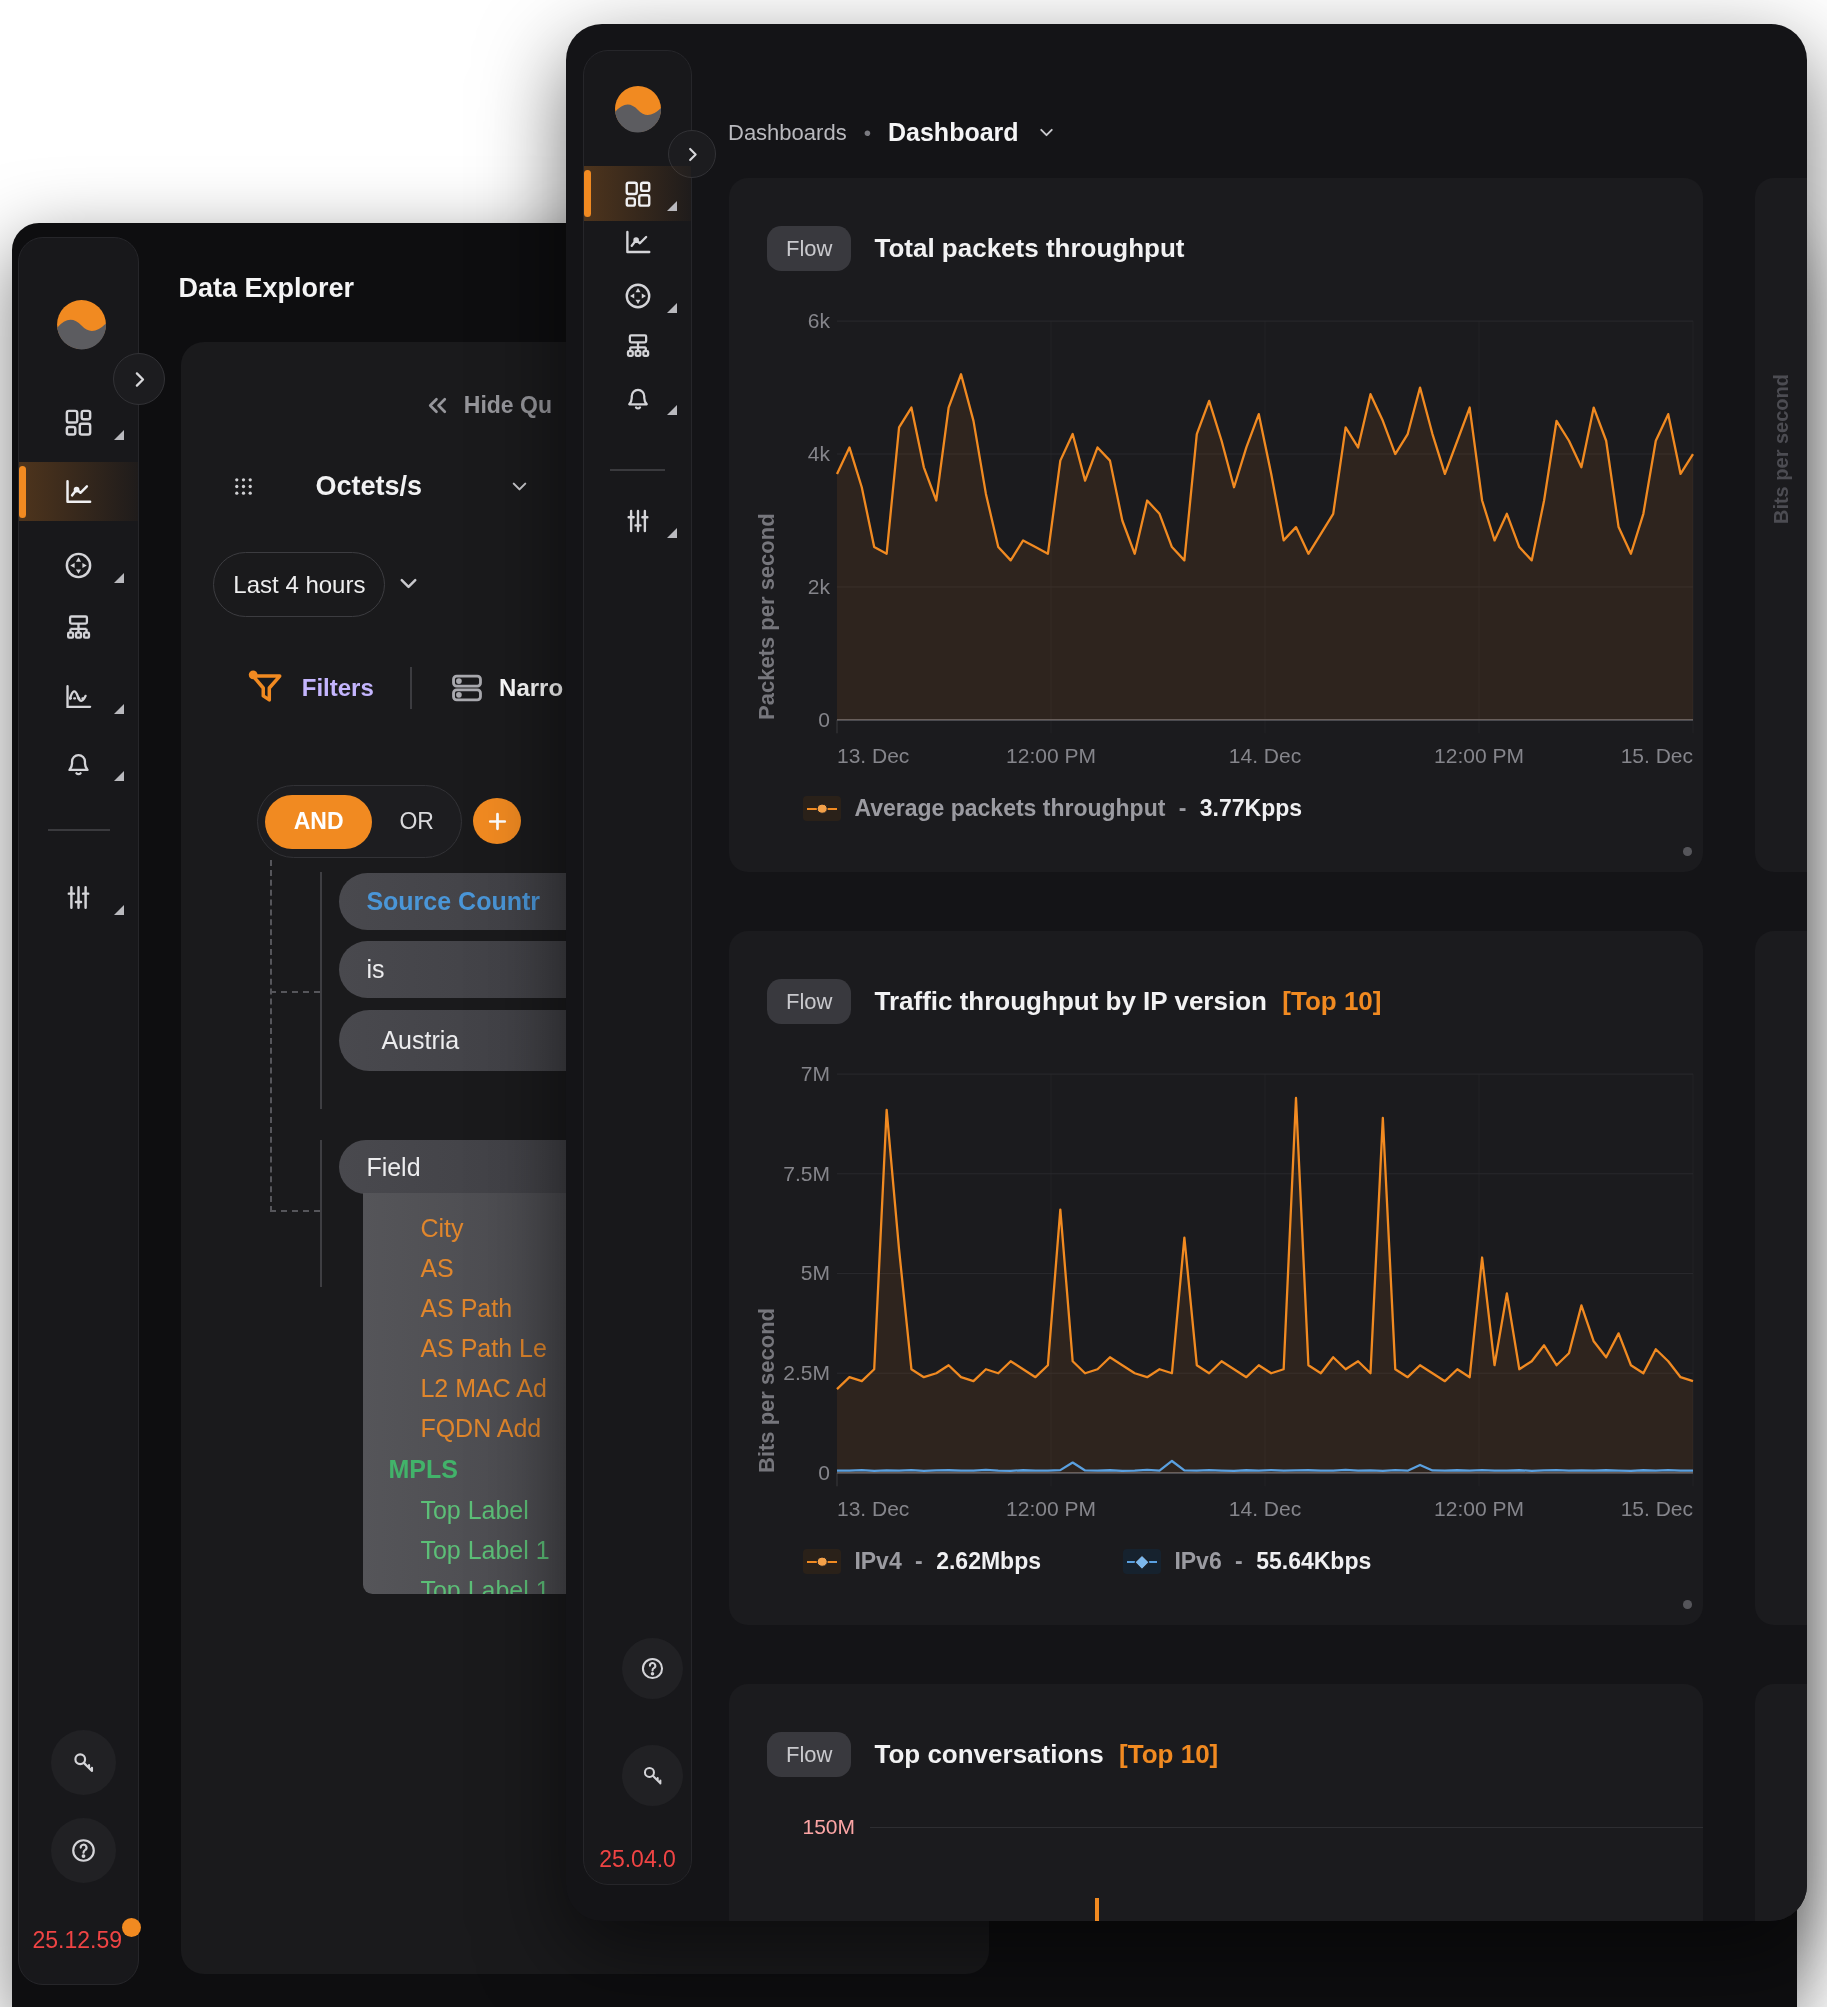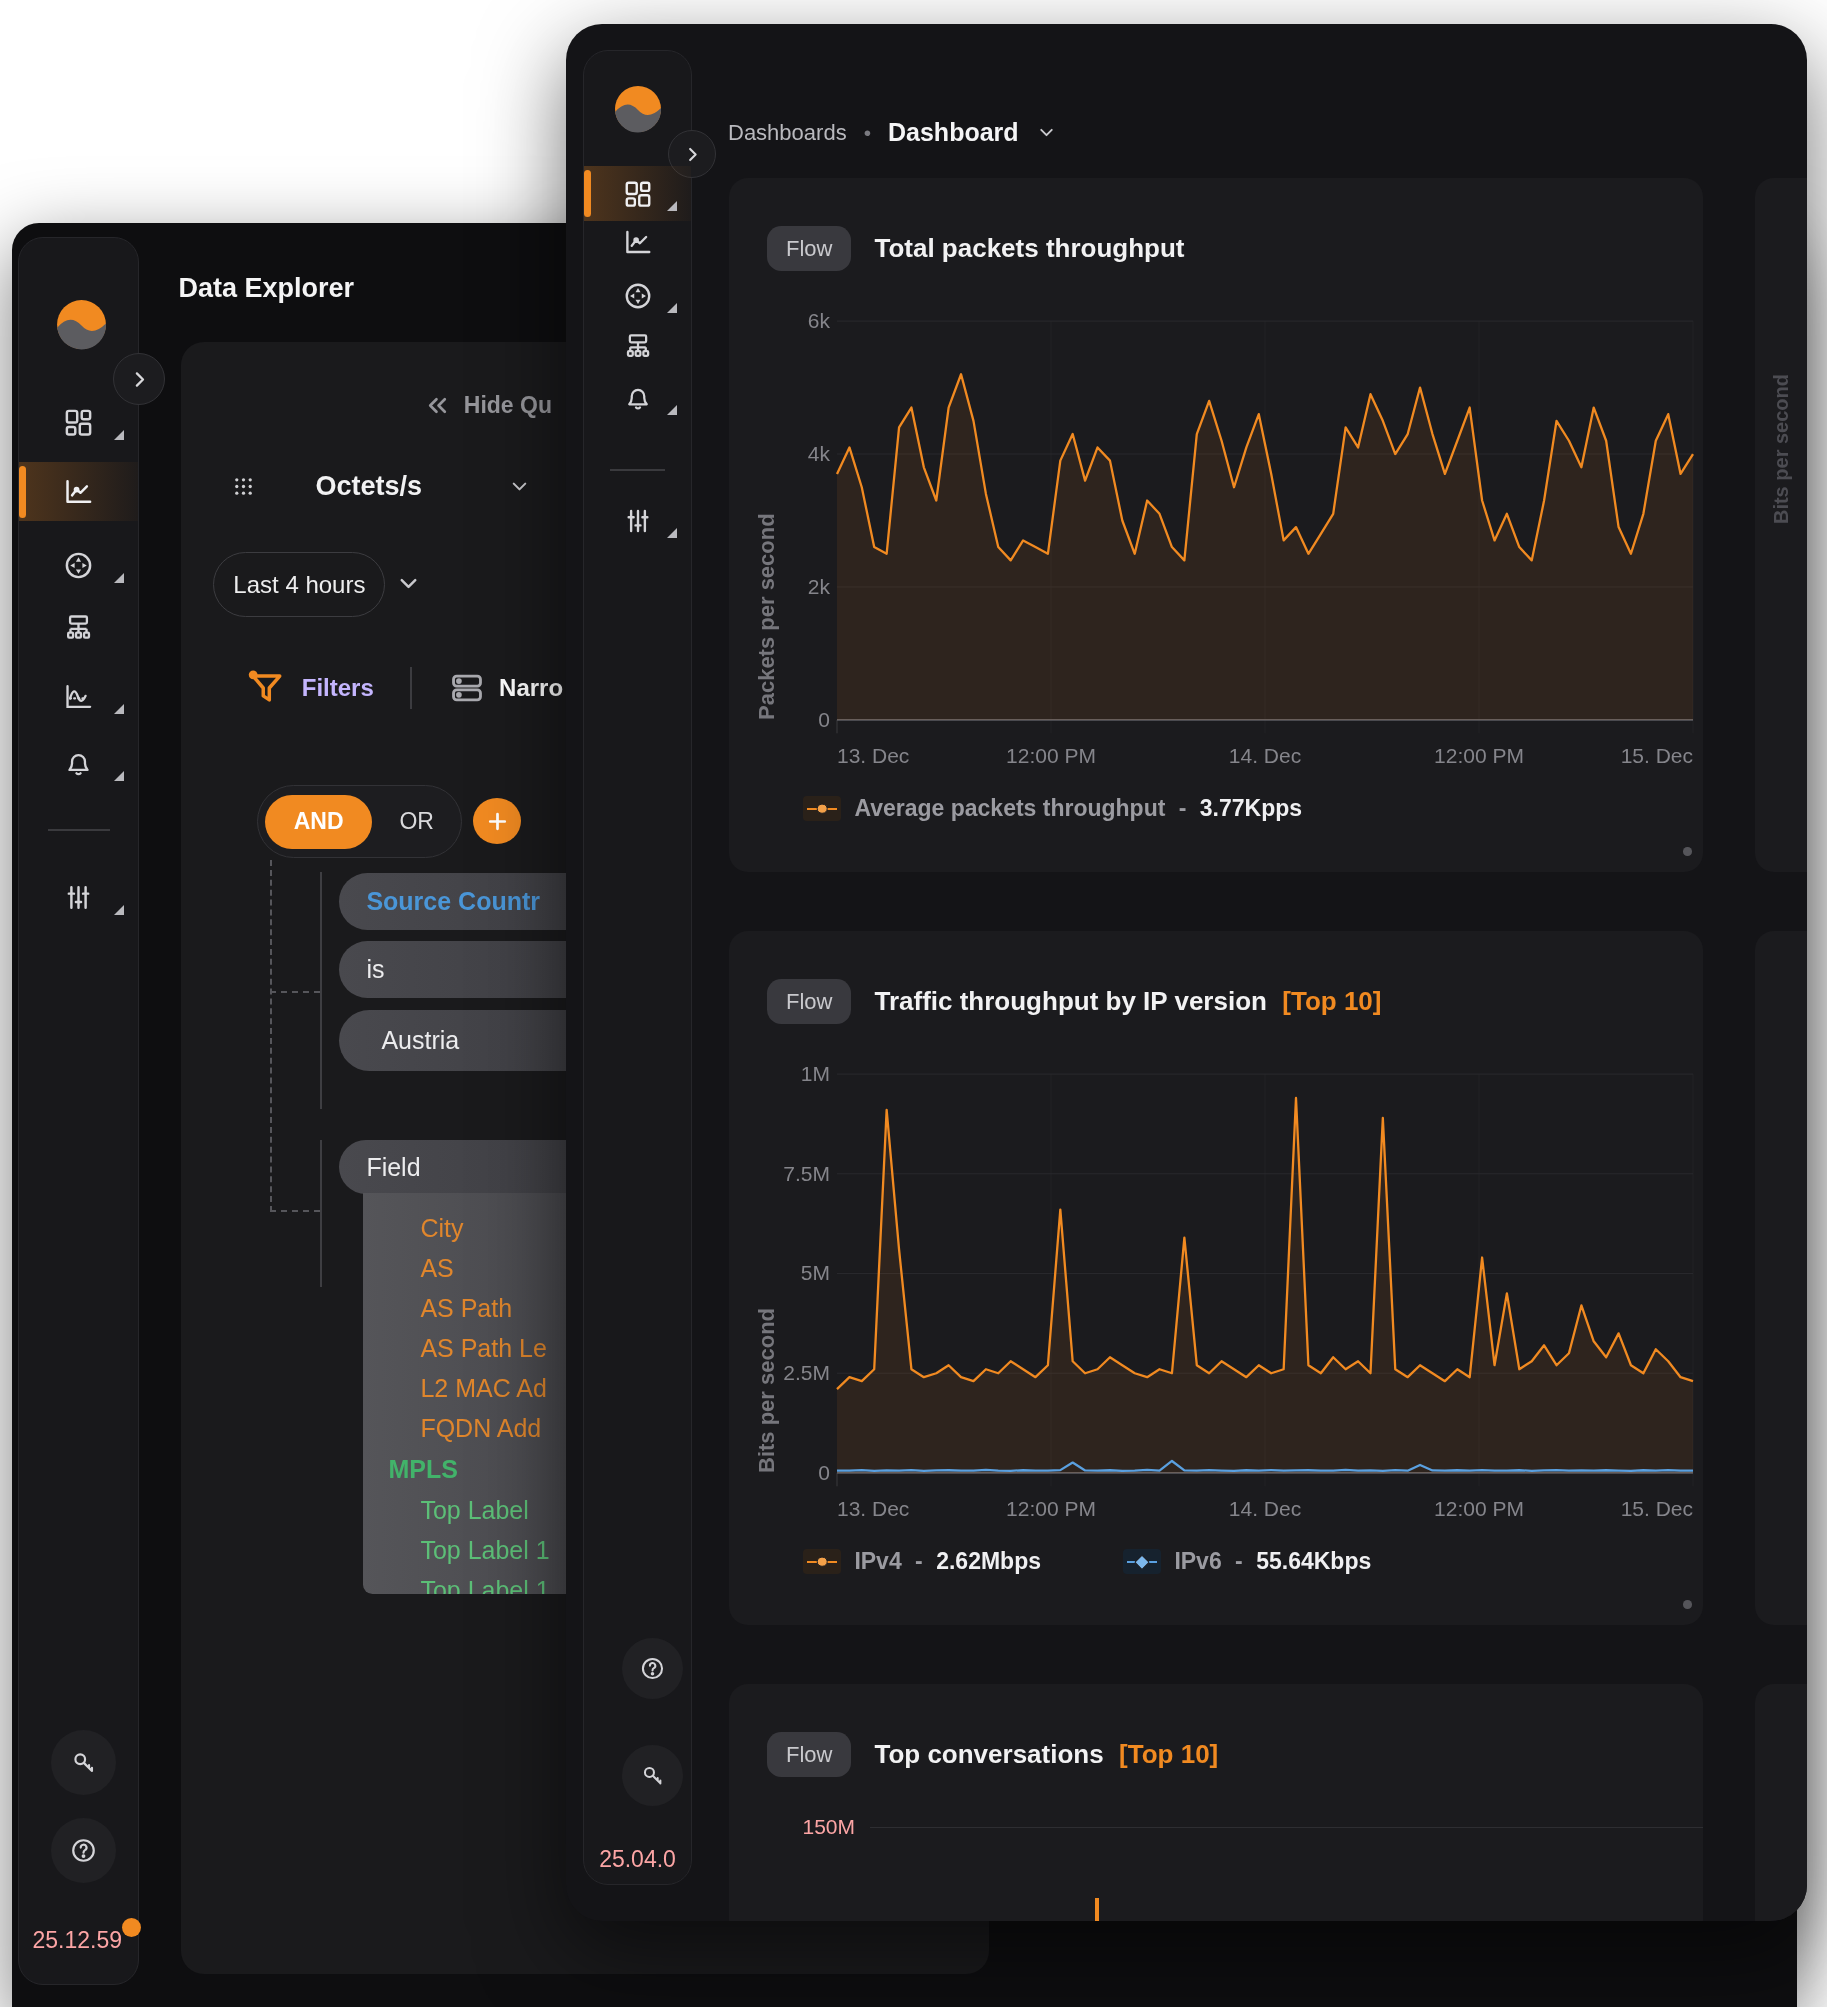--- a/index.html
+++ b/index.html
@@ -12,21 +12,21 @@
     box-shadow:0 29px 86px rgba(0,0,0,.55);}
   
   .side-card{position:absolute;background:#18181b;border:1px solid #26262a;border-radius:25px;}
   .nav-item{position:absolute;left:0;width:100%;height:54px;display:flex;align-items:center;justify-content:center;cursor:pointer;}
   .nav-item.active{background:linear-gradient(90deg,rgba(241,138,33,.25),rgba(241,138,33,.03));}
   .nav-item.active::before{content:'';position:absolute;left:0;top:3.8px;bottom:3.8px;width:6.7px;border-radius:3.8px;background:#f18a21;}
   .sub::after{content:'';position:absolute;right:14.3px;bottom:9.6px;border-left:10.5px solid transparent;border-bottom:10.5px solid #b9b9be;}
   .nav-div{position:absolute;left:24%;width:52%;height:1.9px;background:#3a3a3e;border:0;margin:0;}
   .circle-btn{position:absolute;border-radius:50%;background:#212124;display:flex;align-items:center;justify-content:center;cursor:pointer;}
   .expand-btn{width:50px;height:50px;background:#1c1c1f;border:1.9px solid #323236;}
-  .version{position:absolute;color:#fca5a5;font-size:23px;}
+  .version{position:absolute;color:#ef4444;font-size:23px;}
   .vdot{position:absolute;width:19px;height:19px;border-radius:50%;background:#f18a21;}
   svg.ic{display:block;}
   
   #lw-title{left:166px;top:50px;font-size:27px;font-weight:bold;color:#f4f4f5;}
   #query-panel{left:169px;top:119px;width:808px;height:1632px;background:#1a1a1c;border-radius:23px;}
   #hide-q{left:244px;top:50px;display:flex;align-items:center;gap:13.4px;font-size:23px;font-weight:bold;color:#96969b;cursor:pointer;}
   #metric-row{left:51px;top:129px;display:flex;align-items:center;gap:29px;}
   #metric-label{font-size:27px;font-weight:bold;color:#f2f2f3;margin-left:31px;}
   #adv-link{font-size:23px;font-weight:bold;color:#9a9aa0;text-decoration:underline;margin-left:44px;cursor:pointer;}
   #time-pill{left:32px;top:210px;width:170px;height:63px;border:1.9px solid #3c3c40;border-radius:38px;display:flex;align-items:center;justify-content:center;font-size:24px;color:#ededee;cursor:pointer;}
@@ -457,21 +457,21 @@
       <span class="badge">Flow</span>
       <span class="ctitle">Traffic throughput by IP version</span>
       <span class="toptag">[Top 10]</span>
     </div>
     <div class="ylab">Bits per second</div>
     <div class="yticks">
         <span style="top: 399px;">0</span>
         <span style="top: 299px;">2.5M</span>
         <span style="top: 199px;">5M</span>
         <span style="top: 100px;">7.5M</span>
-        <span style="top: 0px;">1M</span>
+        <span style="top: 0px;">7M</span>
       </div>
     <div class="plot"><svg width="856" height="399" style="overflow: visible;" viewBox="0 0 895 417">
           <line x1="223.75" y1="0" x2="223.75" y2="431" stroke="#232327" stroke-width="1"></line>
           <line x1="447.5" y1="0" x2="447.5" y2="431" stroke="#232327" stroke-width="1"></line>
           <line x1="671.25" y1="0" x2="671.25" y2="431" stroke="#232327" stroke-width="1"></line>
           <line x1="895" y1="0" x2="895" y2="431" stroke="#232327" stroke-width="1"></line>
           <line x1="0" y1="417" x2="0" y2="431" stroke="#3c3c40" stroke-width="1"></line>
           <line x1="0" y1="417" x2="895" y2="417" stroke="#5b5b60" stroke-width="2"></line>
           <line x1="0" y1="312.75" x2="895" y2="312.75" stroke="#2a2a2e" stroke-width="1"></line>
           <line x1="0" y1="208.5" x2="895" y2="208.5" stroke="#2a2a2e" stroke-width="1"></line>

